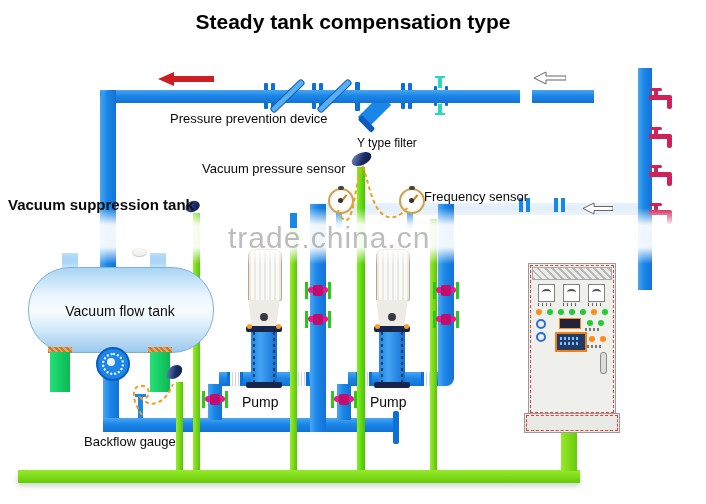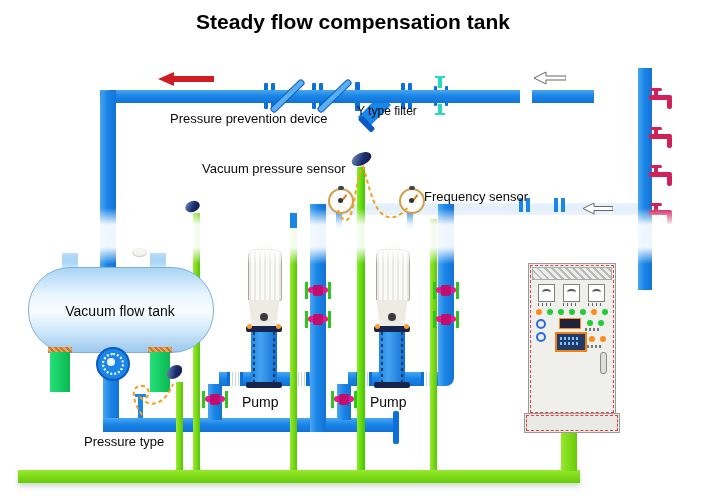--- a/index.html
+++ b/index.html
@@ -81,21 +81,21 @@
   .cab-base{position:absolute;left:524px;top:413px;width:94px;height:18px;background:#e9e9e6;
             border:1px solid #9a9a9a;z-index:20;}
   .tickbar{position:absolute;width:14px;height:3px;background:repeating-linear-gradient(90deg,#777 0 2px,rgba(0,0,0,0) 2px 4px);}
   svg{display:block;}
 </style>
 </head>
 <body>
 
 <div class="canvas">
 
-  <div class="title">Steady flow compensation tank</div>
+  <div class="title">Steady tank compensation type</div>
 
   <div class="pb" style="left:100px;top:90px;width:420px;height:13px;z-index:10;"></div>
   <div class="pb" style="left:532px;top:90px;width:62px;height:13px;z-index:10;"></div>
   <div class="pbv" style="left:100px;top:90px;width:16px;height:178px;border-top-left-radius:9px;z-index:10;"></div>
 
   <svg class="abs" style="left:158px;top:72px;z-index:50;" width="56" height="14">
     <polygon points="0,7 16,0 16,4 56,4 56,10 16,10 16,14" fill="#cf1d24"></polygon>
   </svg>
 
   <div class="fl" style="left:264px;"></div>
@@ -327,22 +327,24 @@
     <div class="dot" style="left:60px;top:72px;background:#ff8c1a;"></div>
     <div class="dot" style="left:71px;top:72px;background:#ff8c1a;"></div>
     <div class="tickbar" style="left:58px;top:81px;"></div>
     <div class="handle"></div>
   </div>
   <div class="cab-base">
     <div class="cab-inner"></div>
   </div>
 
   <div class="band"></div>
+  <div class="watermark">trade.china.cn</div>
 
   <div class="lbl" style="left:170px;top:111px;">Pressure prevention device</div>
-  <div class="lbl" style="left:357px;top:104px;font-size:12px;">Y type filter</div>
+  <div class="lbl" style="left:357px;top:136px;font-size:12px;">Y type filter</div>
   <div class="lbl" style="left:202px;top:161px;">Vacuum pressure sensor</div>
   <div class="lbl" style="left:424px;top:189px;">Frequency sensor</div>
+  <div class="lbl lbl-b" style="left:8px;top:196px;font-size:15px;">Vacuum suppression tank</div>
   <div class="lbl" style="left:242px;top:394px;font-size:14px;">Pump</div>
   <div class="lbl" style="left:370px;top:394px;font-size:14px;">Pump</div>
-  <div class="lbl" style="left:84px;top:434px;">Pressure type</div>
+  <div class="lbl" style="left:84px;top:434px;">Backflow gauge</div>
 
 </div>
 
 </body></html>

